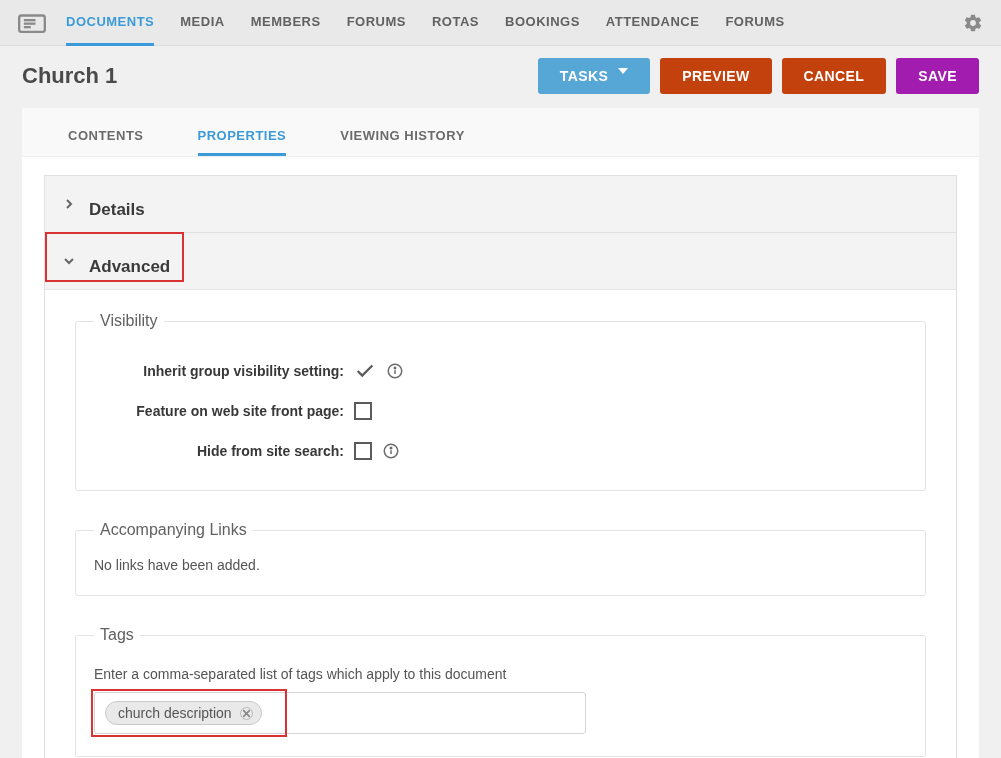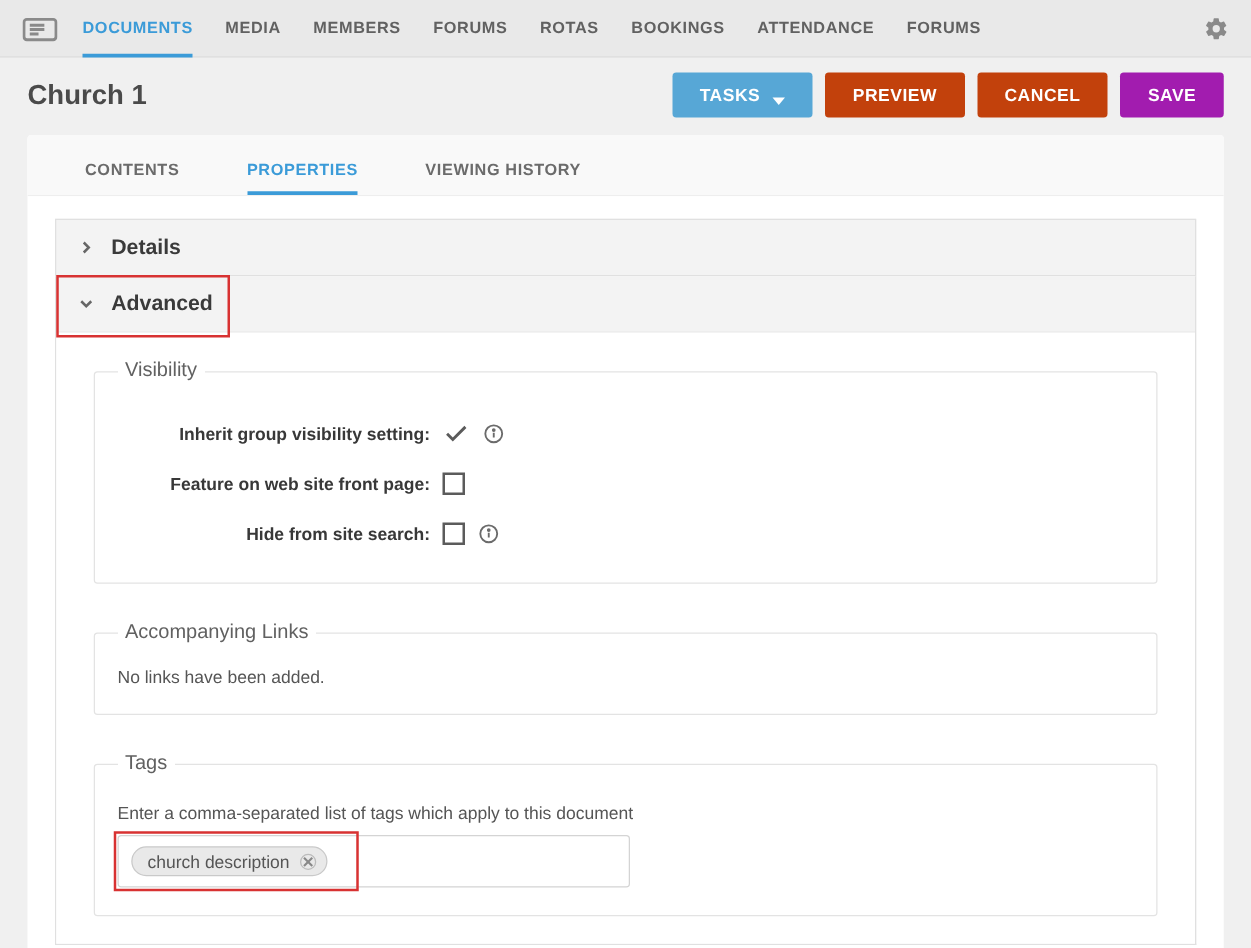--- a/index.html
+++ b/index.html
@@ -6,50 +6,50 @@
   body { background: #f0f0f0; color: #333; }
   .topbar { background: #e9e9e9; border-bottom: 1px solid #ddd; height: 46px; display: flex; align-items: center; padding: 0 18px; }
   .topbar .logo { width: 28px; height: 22px; color: #8a8a8a; margin-right: 20px; }
   .topbar .nav { display: flex; gap: 26px; flex: 1; }
   .topbar .nav .item { font-size: 13px; font-weight: 700; letter-spacing: 0.5px; color: #616161; cursor: pointer; padding: 14px 0 ; border-bottom: 3px solid transparent; }
   .topbar .nav .item.active { color: #3b9bd8; border-bottom-color: #3b9bd8; }
   .topbar .gear { width: 20px; height: 20px; color: #8a8a8a; cursor: pointer; }
   .headerrow { display: flex; align-items: center; padding: 12px 22px 14px 22px; gap: 21px; }
   .headerrow h1 { font-size: 22px; font-weight: 700; color: #4a4a4a; flex: 1; }
   .btns { display: flex; gap: 10px; }
-  .btn { border: none; color: #fff; font-weight: 700; font-size: 14px; letter-spacing: 0.4px; padding: 10px 22px; border-radius: 3px; cursor: pointer; display: inline-flex; align-items: flex-end; gap: 10px; }
+  .btn { border: none; color: #fff; font-weight: 700; font-size: 14px; letter-spacing: 0.4px; padding: 10px 22px; border-radius: 3px; cursor: pointer; display: inline-flex; align-items: flex-start; gap: 10px; }
   .btn.blue { background: #57a7d6; }
   .btn.gray { background: #c2410c; }
   .btn.green { background: #a21caf; }
   .btn .caret { width: 0; height: 0; border-left: 5px solid transparent; border-right: 5px solid transparent; border-top: 6px solid #fff; }
   .panel { background: #fff; margin: 0 22px 40px 22px; border-radius: 3px; }
   .subtabs { display: flex; gap: 30px; padding: 12px 22px 0 22px; border-bottom: 1px solid #eee; background:#f9f9f9; border-top-left-radius:3px; border-top-right-radius:3px;}
   .subtabs .sitem { font-size: 13px; font-weight: 700; letter-spacing: 0.5px; color: #6b6b6b; padding: 8px 0 10px 0; border-bottom: 3px solid transparent; cursor: pointer; margin-left: 24px; }
   .subtabs .sitem.active { color: #3b9bd8; border-bottom-color: #3b9bd8; }
   .accwrap { padding: 18px 22px 22px 22px; }
   .accitem { border: 1px solid #e0e0e0; background: #f3f3f3; }
   .accitem .acchead { display: flex; align-items: center; gap: 14px; padding: 12px 18px; cursor: pointer; }
-  .accitem .acchead .title { font-size: 17px; font-weight: 700; color: #3a3a3a; }
+  .accitem .acchead .title { font-size: 17px; font-weight: 700; color: #3a3a3a; margin-top: 12px; }
   .chev { width: 12px; height: 12px; color: #666; }
   .accitem + .accitem { border-top: none; }
   .highlight-accordion { position: relative; }
   .highlight-accordion::after { content:""; position:absolute; top:-1px; left:0px; width:135px; height:46px; border:2px solid #d83232; pointer-events:none; }
   .accbody { background: #fff; padding: 22px 30px; display: flex; flex-direction: column; gap: 30px; border-top:1px solid #e7e7e7;}
   fieldset { border: 1px solid #e3e3e3; border-radius: 3px; padding: 18px 18px 22px 18px; }
   fieldset legend { padding: 0 6px; font-size: 16px; color: #616161; }
   .formrow { display: flex; align-items: center; min-height: 34px; margin-top: 6px; }
   .formrow .lbl { width: 260px; text-align: right; padding-right: 10px; font-size: 14px; font-weight: 600; color: #383838; }
   .checkbox { width: 18px; height: 18px; border: 2px solid #5b5b5b; background: #fff; cursor: pointer; display:inline-block;}
   .checkmark { width: 22px; height: 22px; color: #5b5b5b; }
   .infoicon { width: 18px; height: 18px; color: #6b6b6b; margin-left: 10px; }
   .linkrow { display: flex; align-items: center; gap: 10px; }
   .nolink { color: #555; font-size: 14px; }
   .addlink { background: #687a8e; color: #fff; border: none; font-weight: 700; font-size: 13.5px; letter-spacing: 0.4px; padding: 12px 22px; border-radius: 3px; cursor: pointer; }
   .hint { color: #555; font-size: 14px; margin: 4px 0 10px 0; }
-  .tagbox { position: relative; width: 410px; border: 1px solid #d4d4d4; border-radius: 3px; padding: 8px 10px; background:#fff; }
+  .tagbox { position: relative; width: 492px; border: 1px solid #d4d4d4; border-radius: 3px; padding: 8px 10px; background:#fff; }
   .tagbox::after { content:""; position:absolute; top:-4px; left:-4px; width:192px; height:44px; border:2px solid #d83232; pointer-events:none; }
   .chip { display: inline-flex; align-items: center; gap: 8px; background: #e9e9e9; border: 1px solid #c9c9c9; color: #555; border-radius: 14px; padding: 3px 8px 3px 12px; font-size: 14px; }
   .chip .x { width: 13px; height: 13px; color: #888; cursor: pointer; border:1px solid #bbb; border-radius:50%; display:flex; align-items:center; justify-content:center;}
   svg { display:block; }
 </style>
 </head>
 <body>
 
 <div class="topbar">
   <span class="logo">

